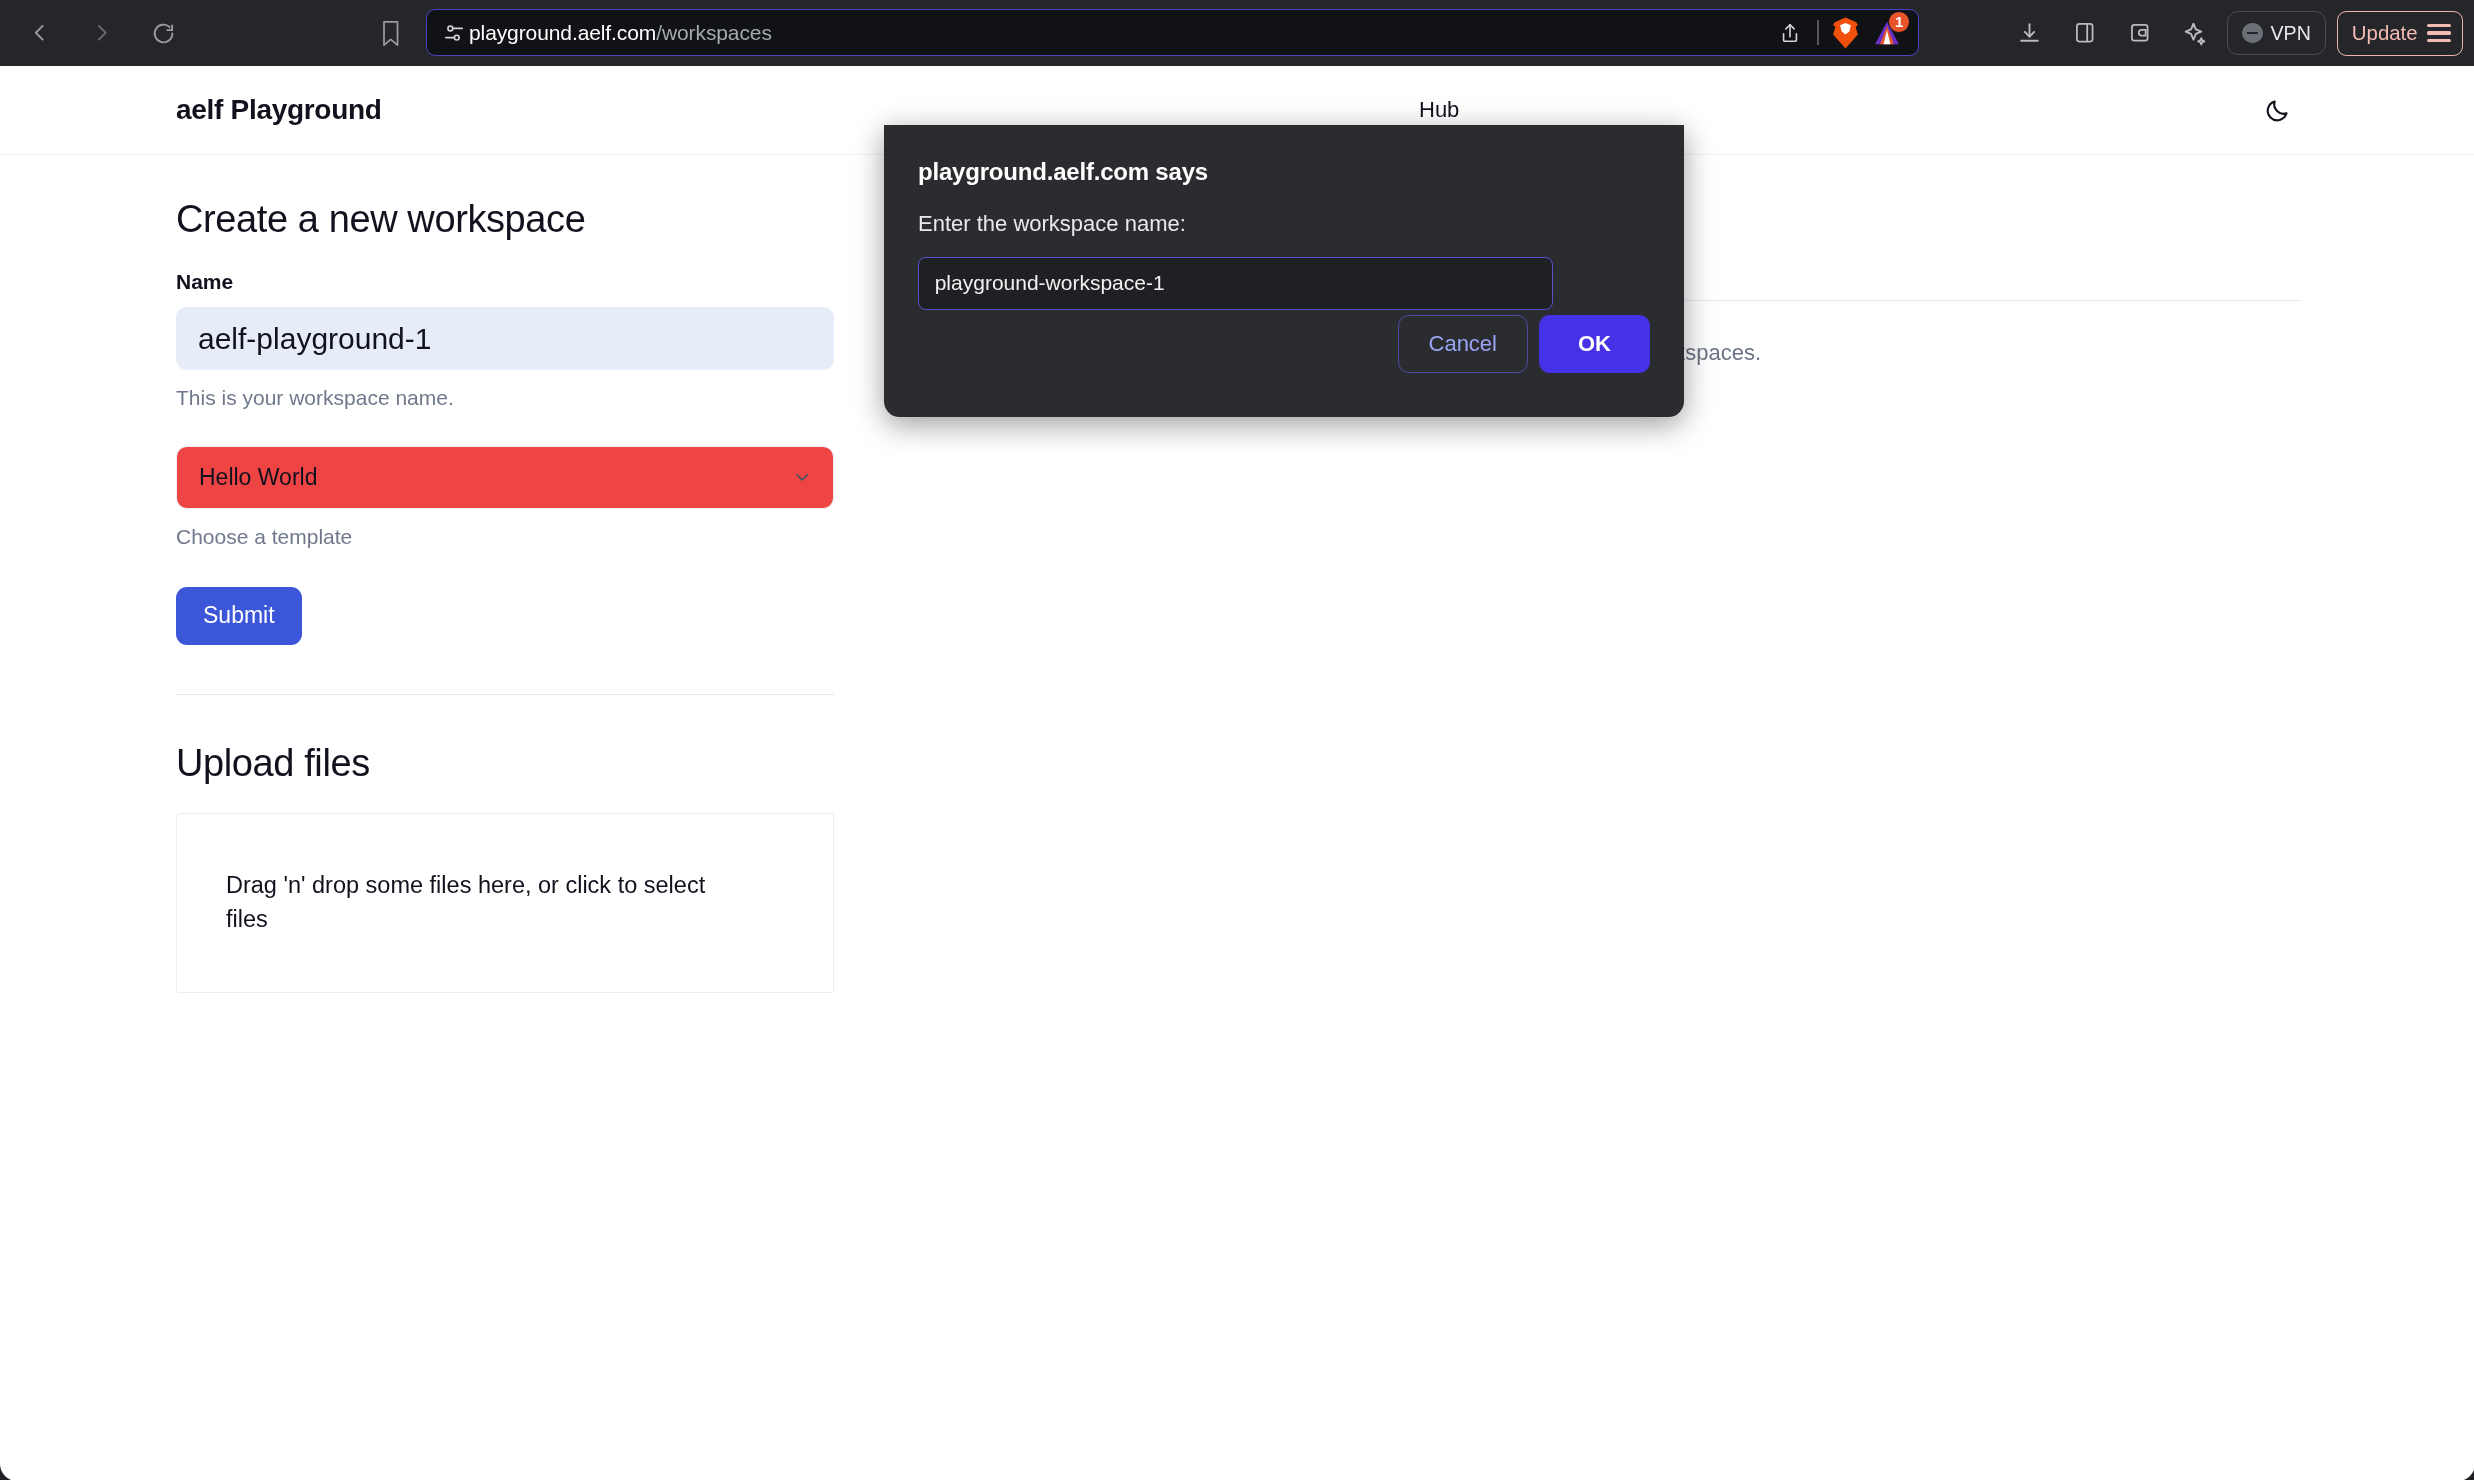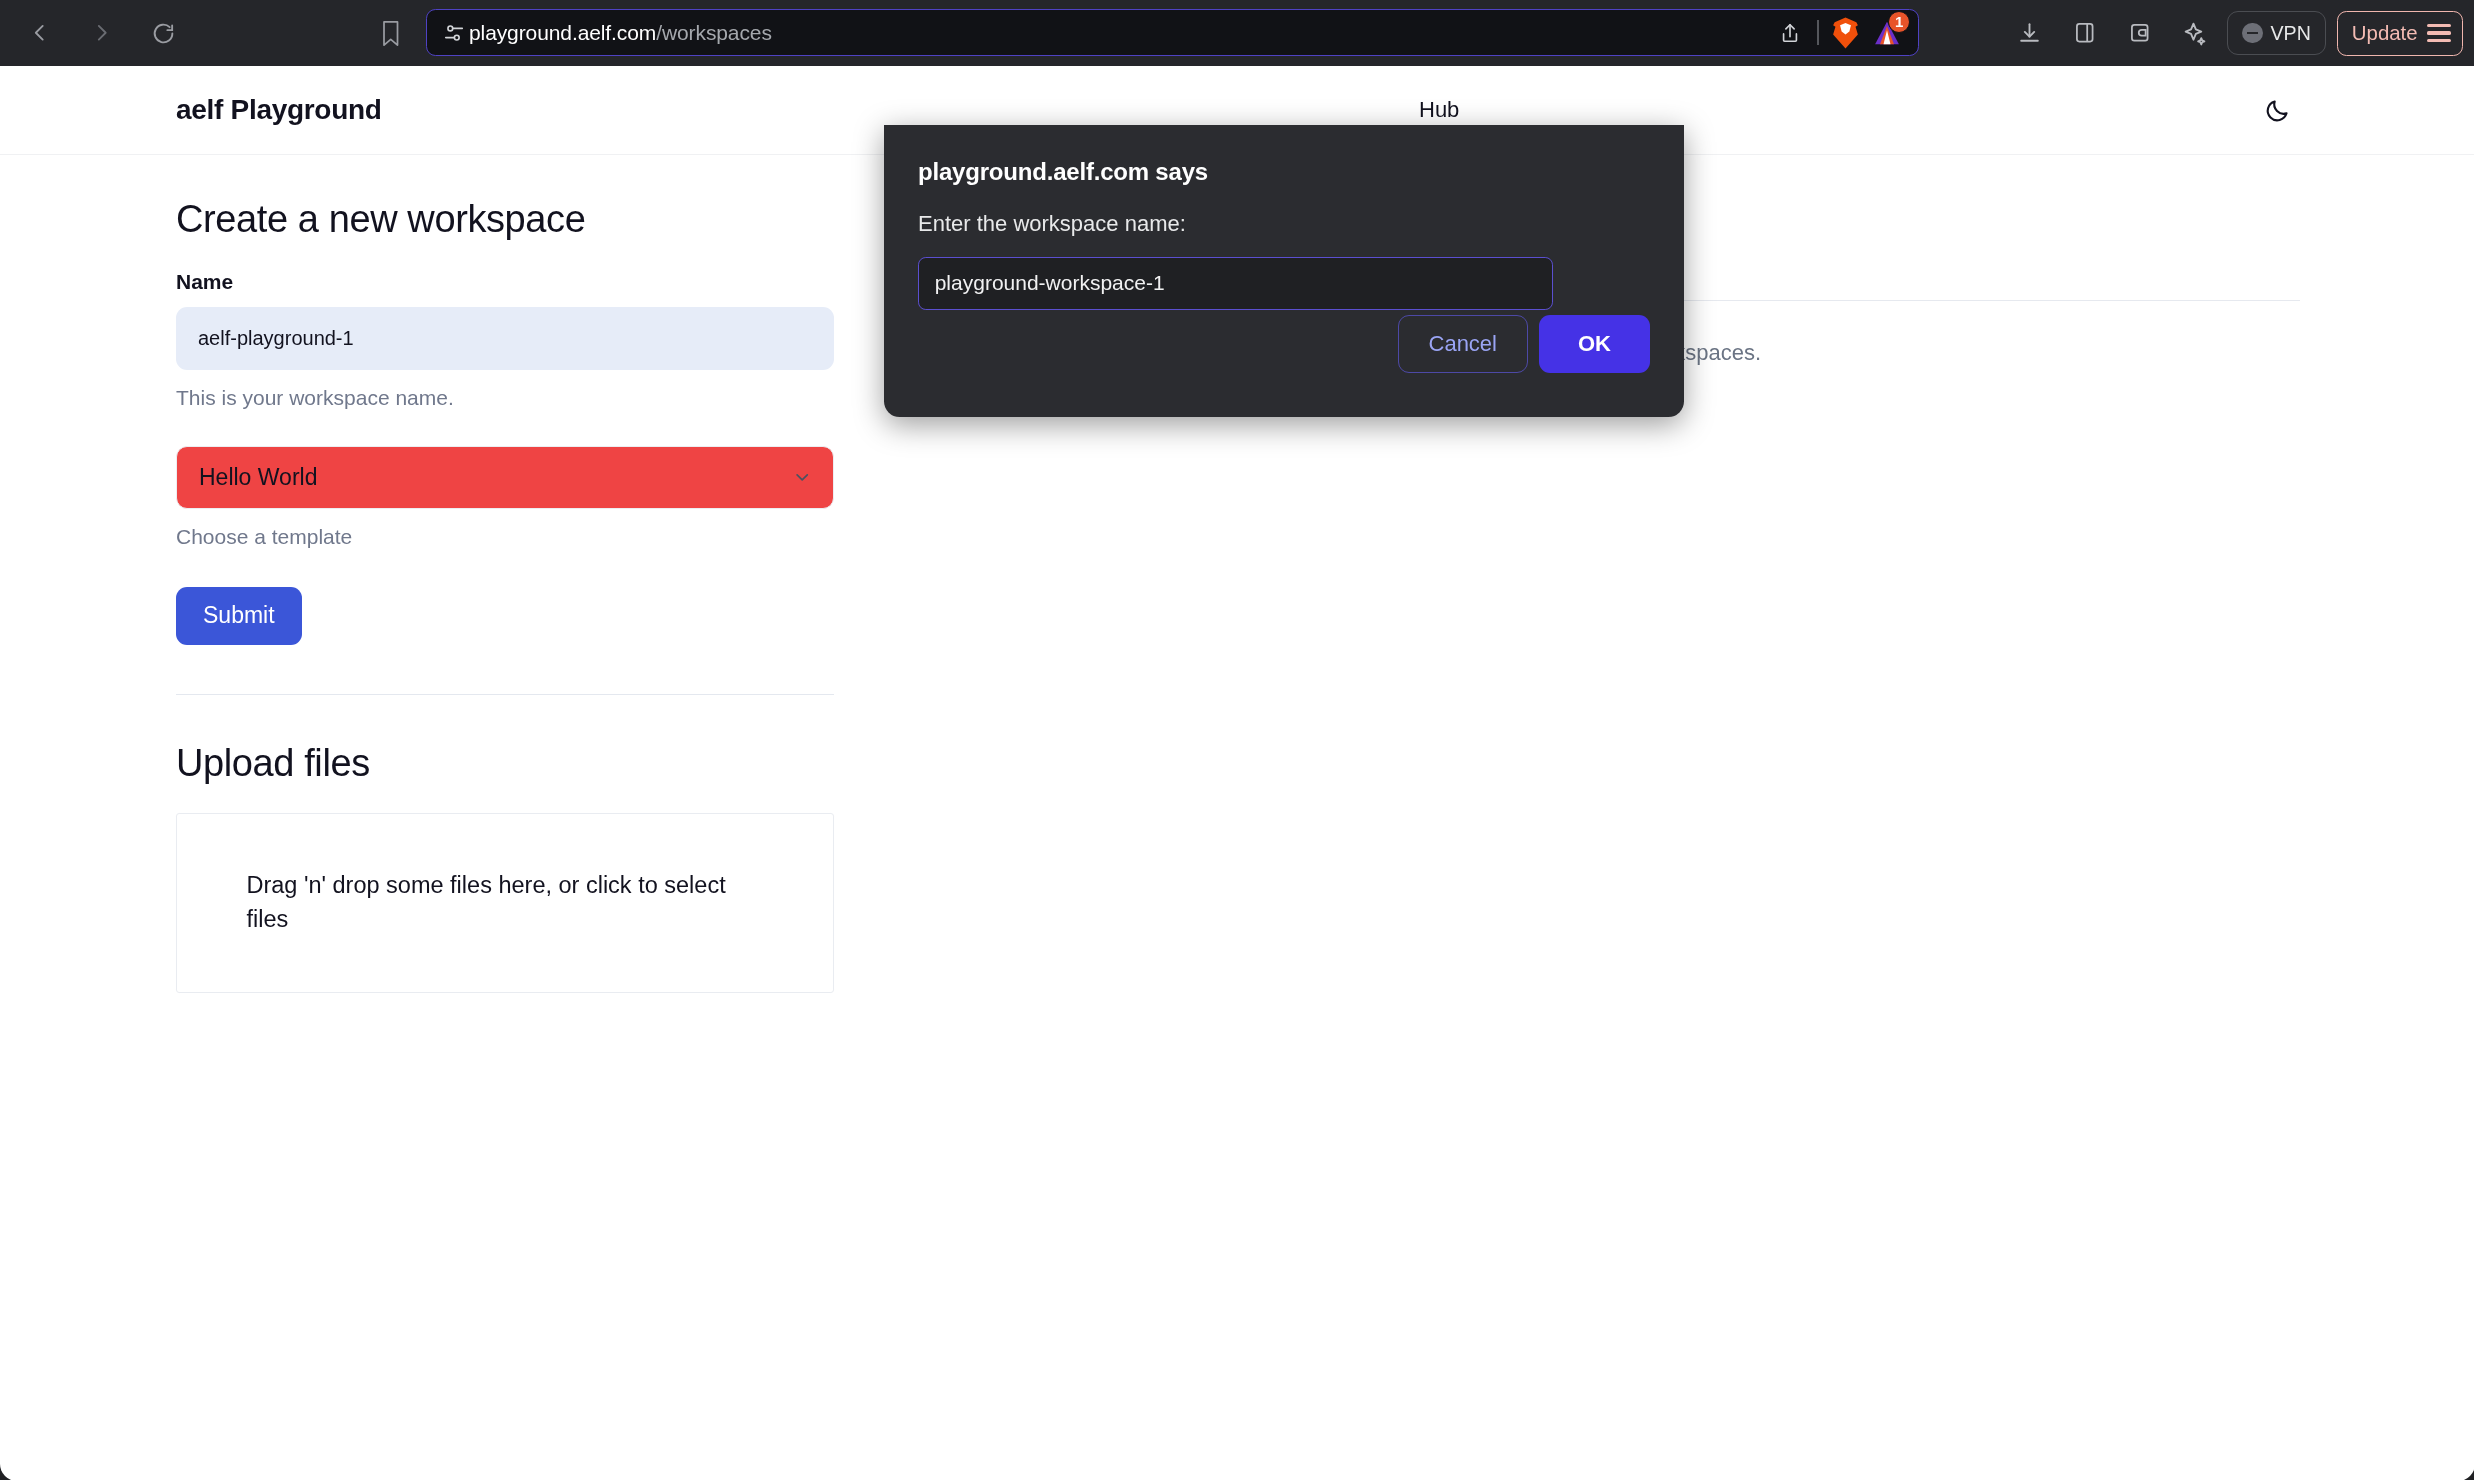--- a/index.html
+++ b/index.html
@@ -208,21 +208,21 @@
     margin-bottom: 13.3px;
   }
 
   .text-input {
     width: 658px;
     height: 63px;
     background: #e6ecf8;
     border: none;
     border-radius: 11px;
     padding: 0 22px;
-    font-size: 20px;
+    font-size: 30px;
     color: #12121f;
     font-family: "Liberation Sans", sans-serif;
     display: flex;
     align-items: center;
   }
 
   .field-help {
     font-size: 21px;
     color: #70788c;
     margin-top: 15.7px;
@@ -271,21 +271,20 @@
   }
 
   .dropzone {
     width: 658px;
     height: 180px;
     border: 1.6px solid #e9ecf1;
     border-radius: 3.1px;
     display: flex;
     align-items: center;
     padding: 0 49px;
-    justify-content: center;
   }
   .dropzone-text {
     font-size: 23.5px;
     color: #12121f;
     line-height: 1.42;
     max-width: 517px;
   }
 
   
   .right-col {

